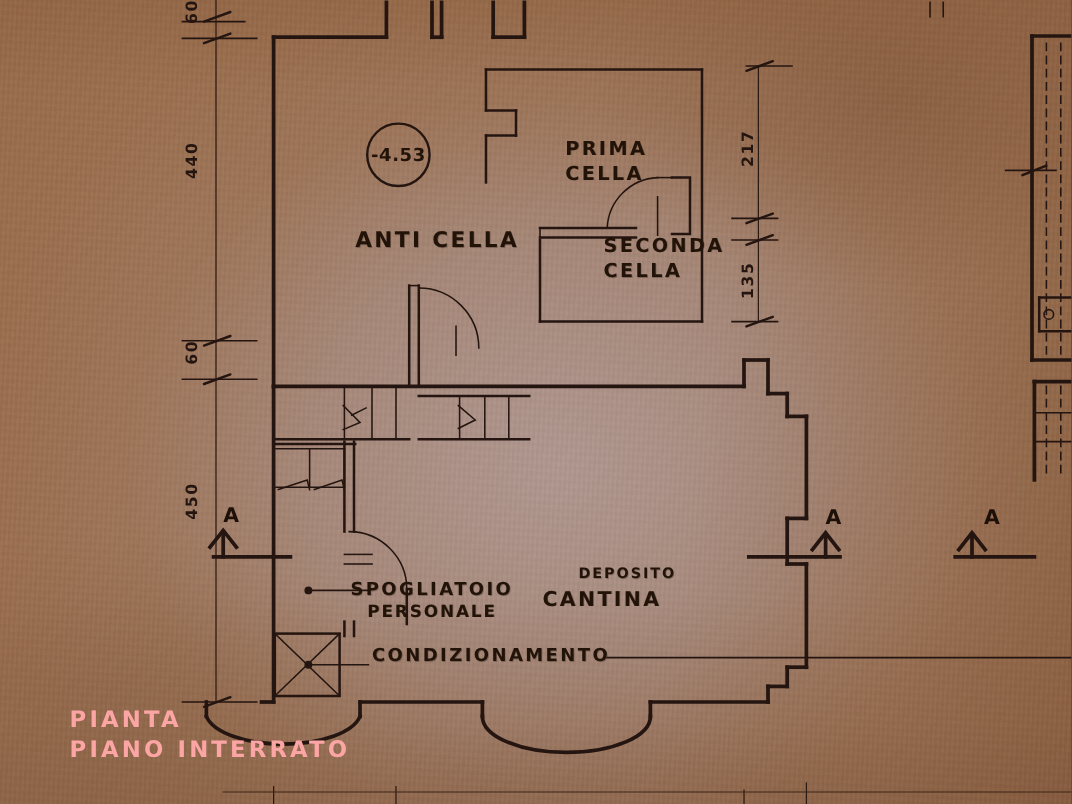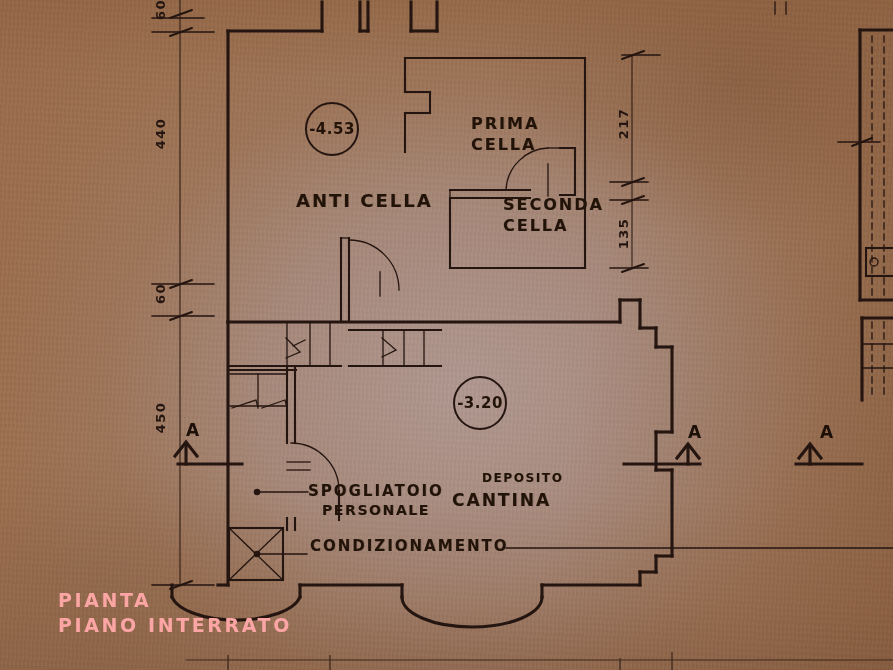--- a/index.html
+++ b/index.html
@@ -284,32 +284,29 @@
   </div>
 
   <div style="position:absolute;left:466px;top:197px;margin-left:37px;">
     <div class="lbl" style="position:static;font-size:16px;">SECONDA</div>
     <div class="lbl" style="position:static;font-size:16px;margin-top:4px;">CELLA</div>
   </div>
 
   <div class="lbl" style="left:452px;top:452px;font-size:17px;margin-top:40px;">CANTINA</div>
   <div class="lbl sm" style="left:482px;top:472px;font-size:12px;">DEPOSITO</div>
 
-  <div style="position:absolute;left:308px;top:484px;">
+  <div style="position:absolute;left:292px;top:484px;">
     <div class="lbl" style="position:static;font-size:15px;">SPOGLIATOIO</div>
     <div class="lbl sm" style="position:static;font-size:14px;margin-top:3px;margin-left:14px;">PERSONALE</div>
   </div>
 
   <div class="lbl" style="left:310px;top:539px;font-size:15px;">CONDIZIONAMENTO</div>
 
   <div class="elev" style="left:305px;top:102px;width:50px;height:50px;border:2px solid #241510;border-radius:50%;font-size:15px;">
     <span>-4.53</span>
-  </div>
-  <div class="elev" style="left:453px;top:376px;width:50px;height:50px;border:2px solid #241510;border-radius:50%;font-size:15px;">
-    <span>-3.20</span>
   </div>
 
   <div class="dimtxt" style="left:150px;top:2px;transform:rotate(-90deg);">60</div>
   <div class="dimtxt" style="left:145px;top:126px;transform:rotate(-90deg);">440</div>
   <div class="dimtxt" style="left:150px;top:286px;transform:rotate(-90deg);">60</div>
   <div class="dimtxt" style="left:145px;top:410px;transform:rotate(-90deg);">450</div>
   <div class="dimtxt" style="left:608px;top:116px;transform:rotate(-90deg);">217</div>
   <div class="dimtxt" style="left:608px;top:226px;transform:rotate(-90deg);">135</div>
 
   <div class="secA" style="left:186px;top:420px;">A</div>

